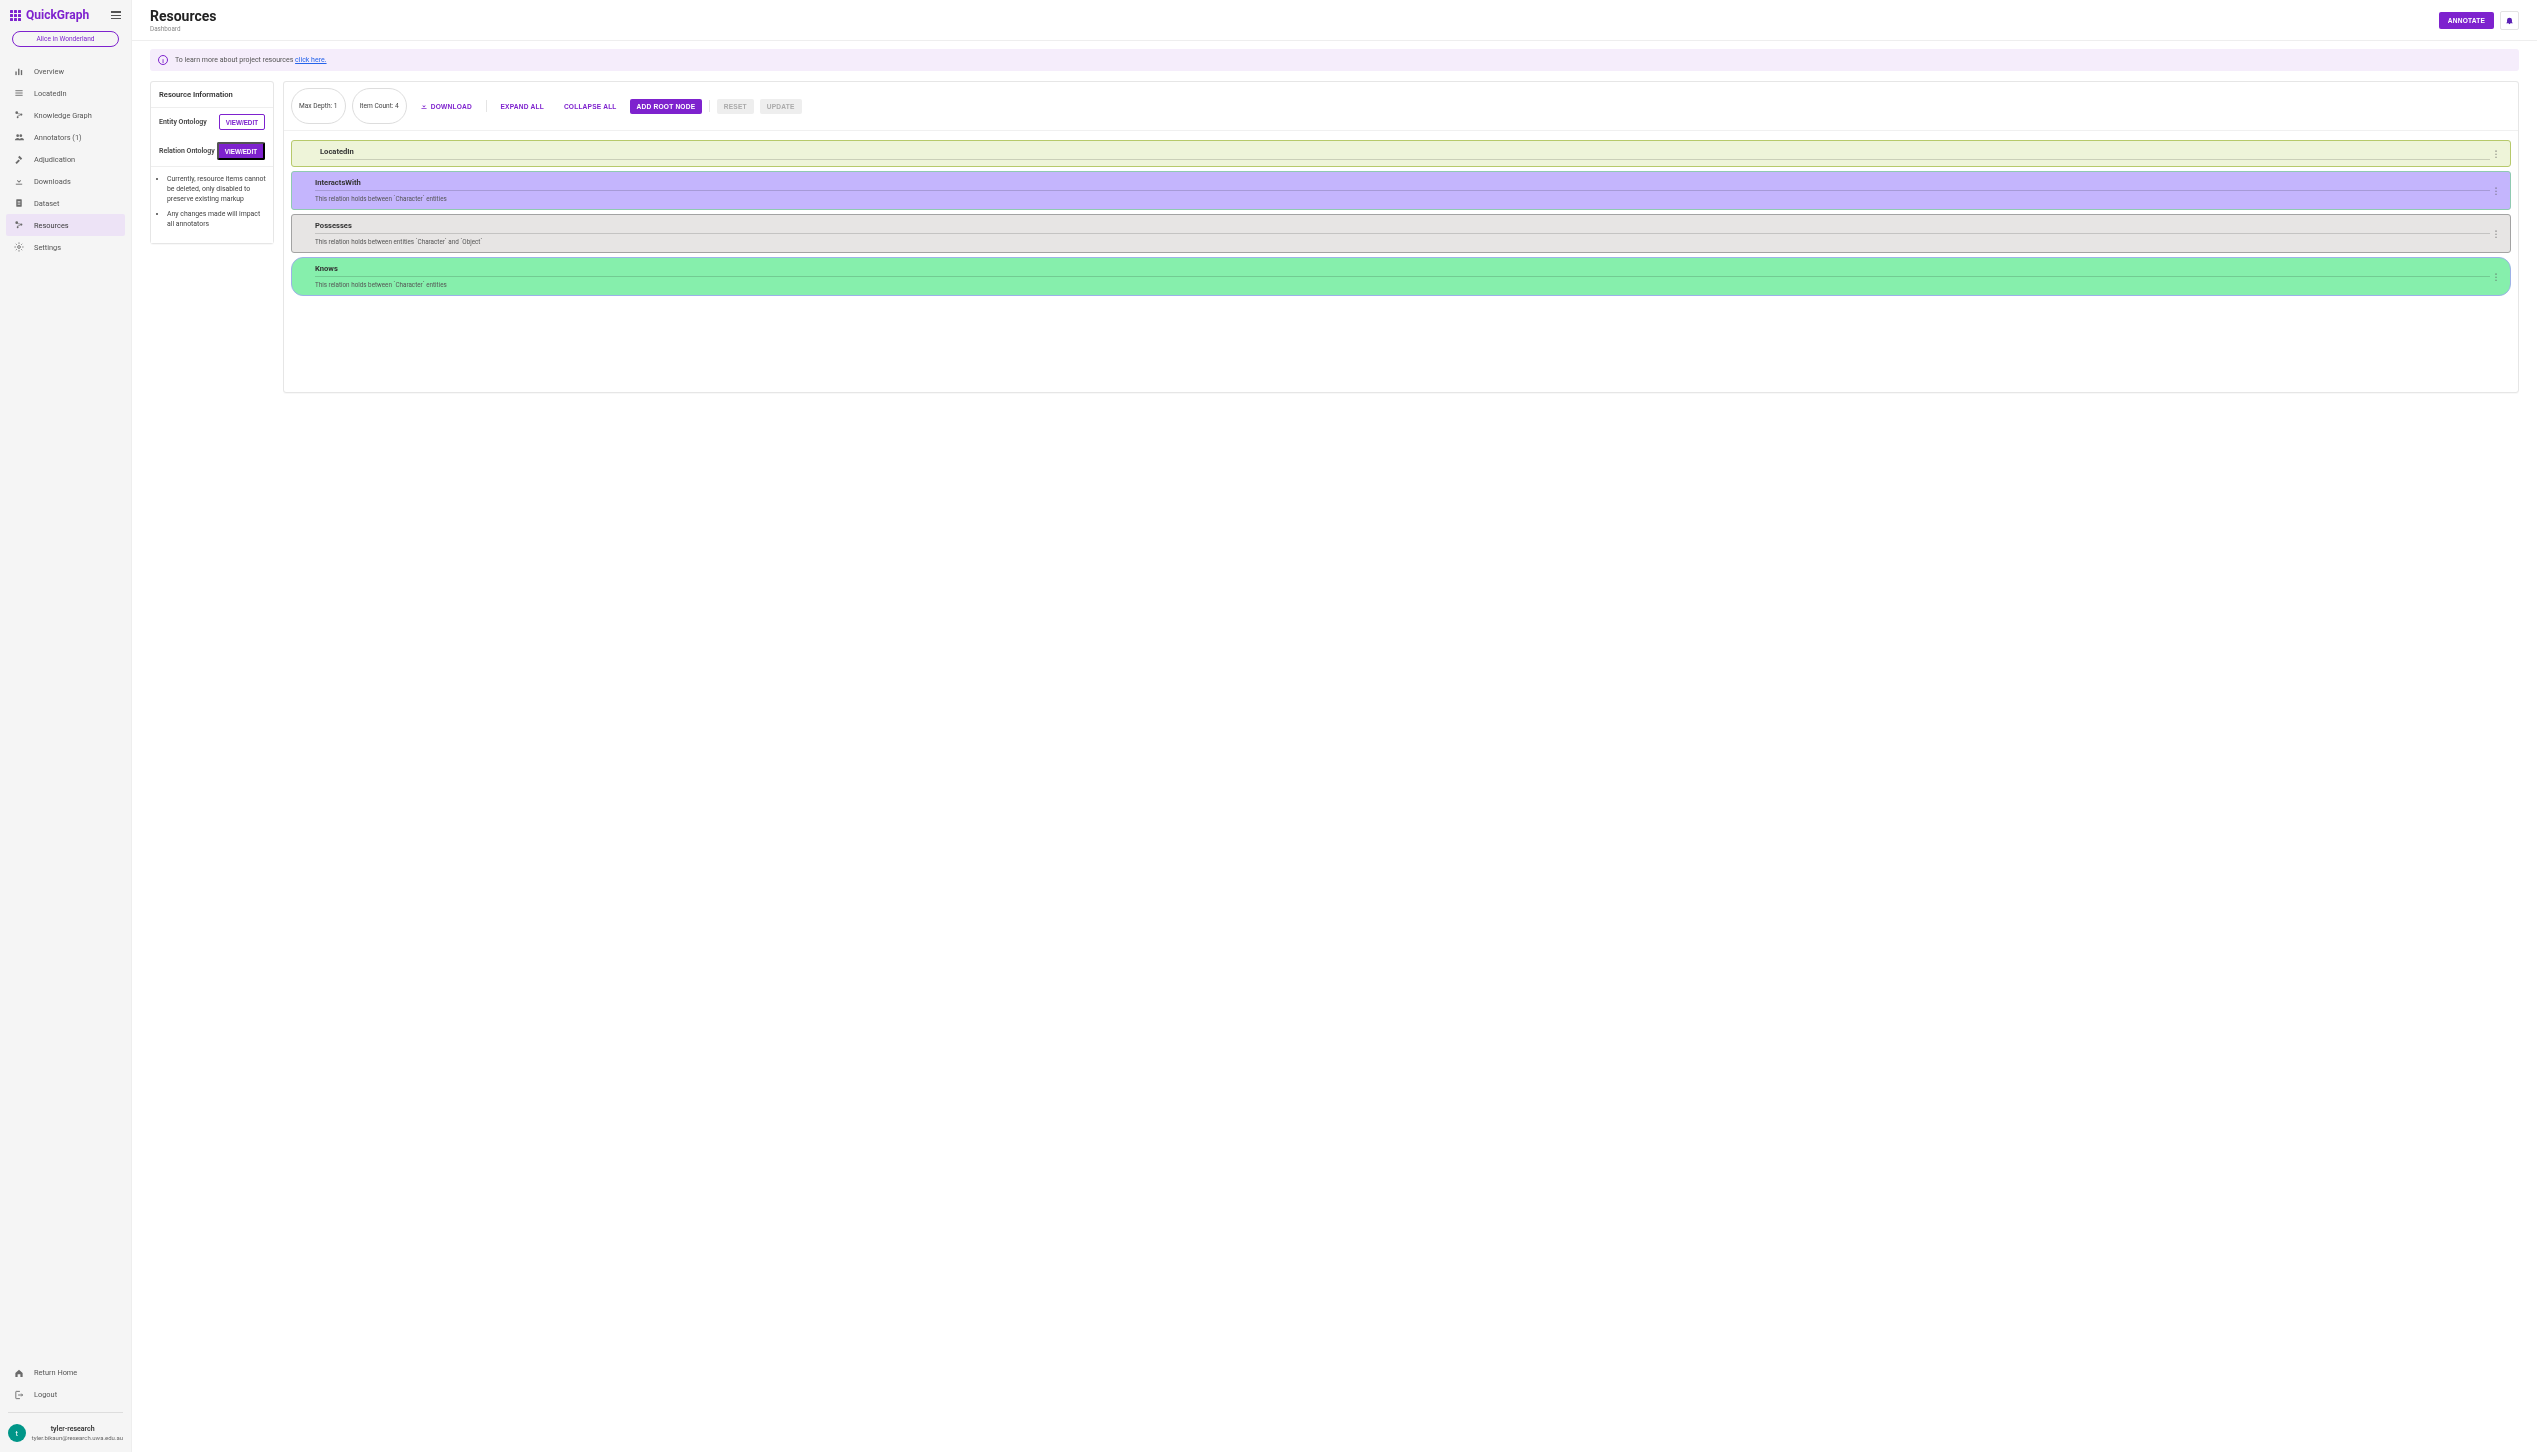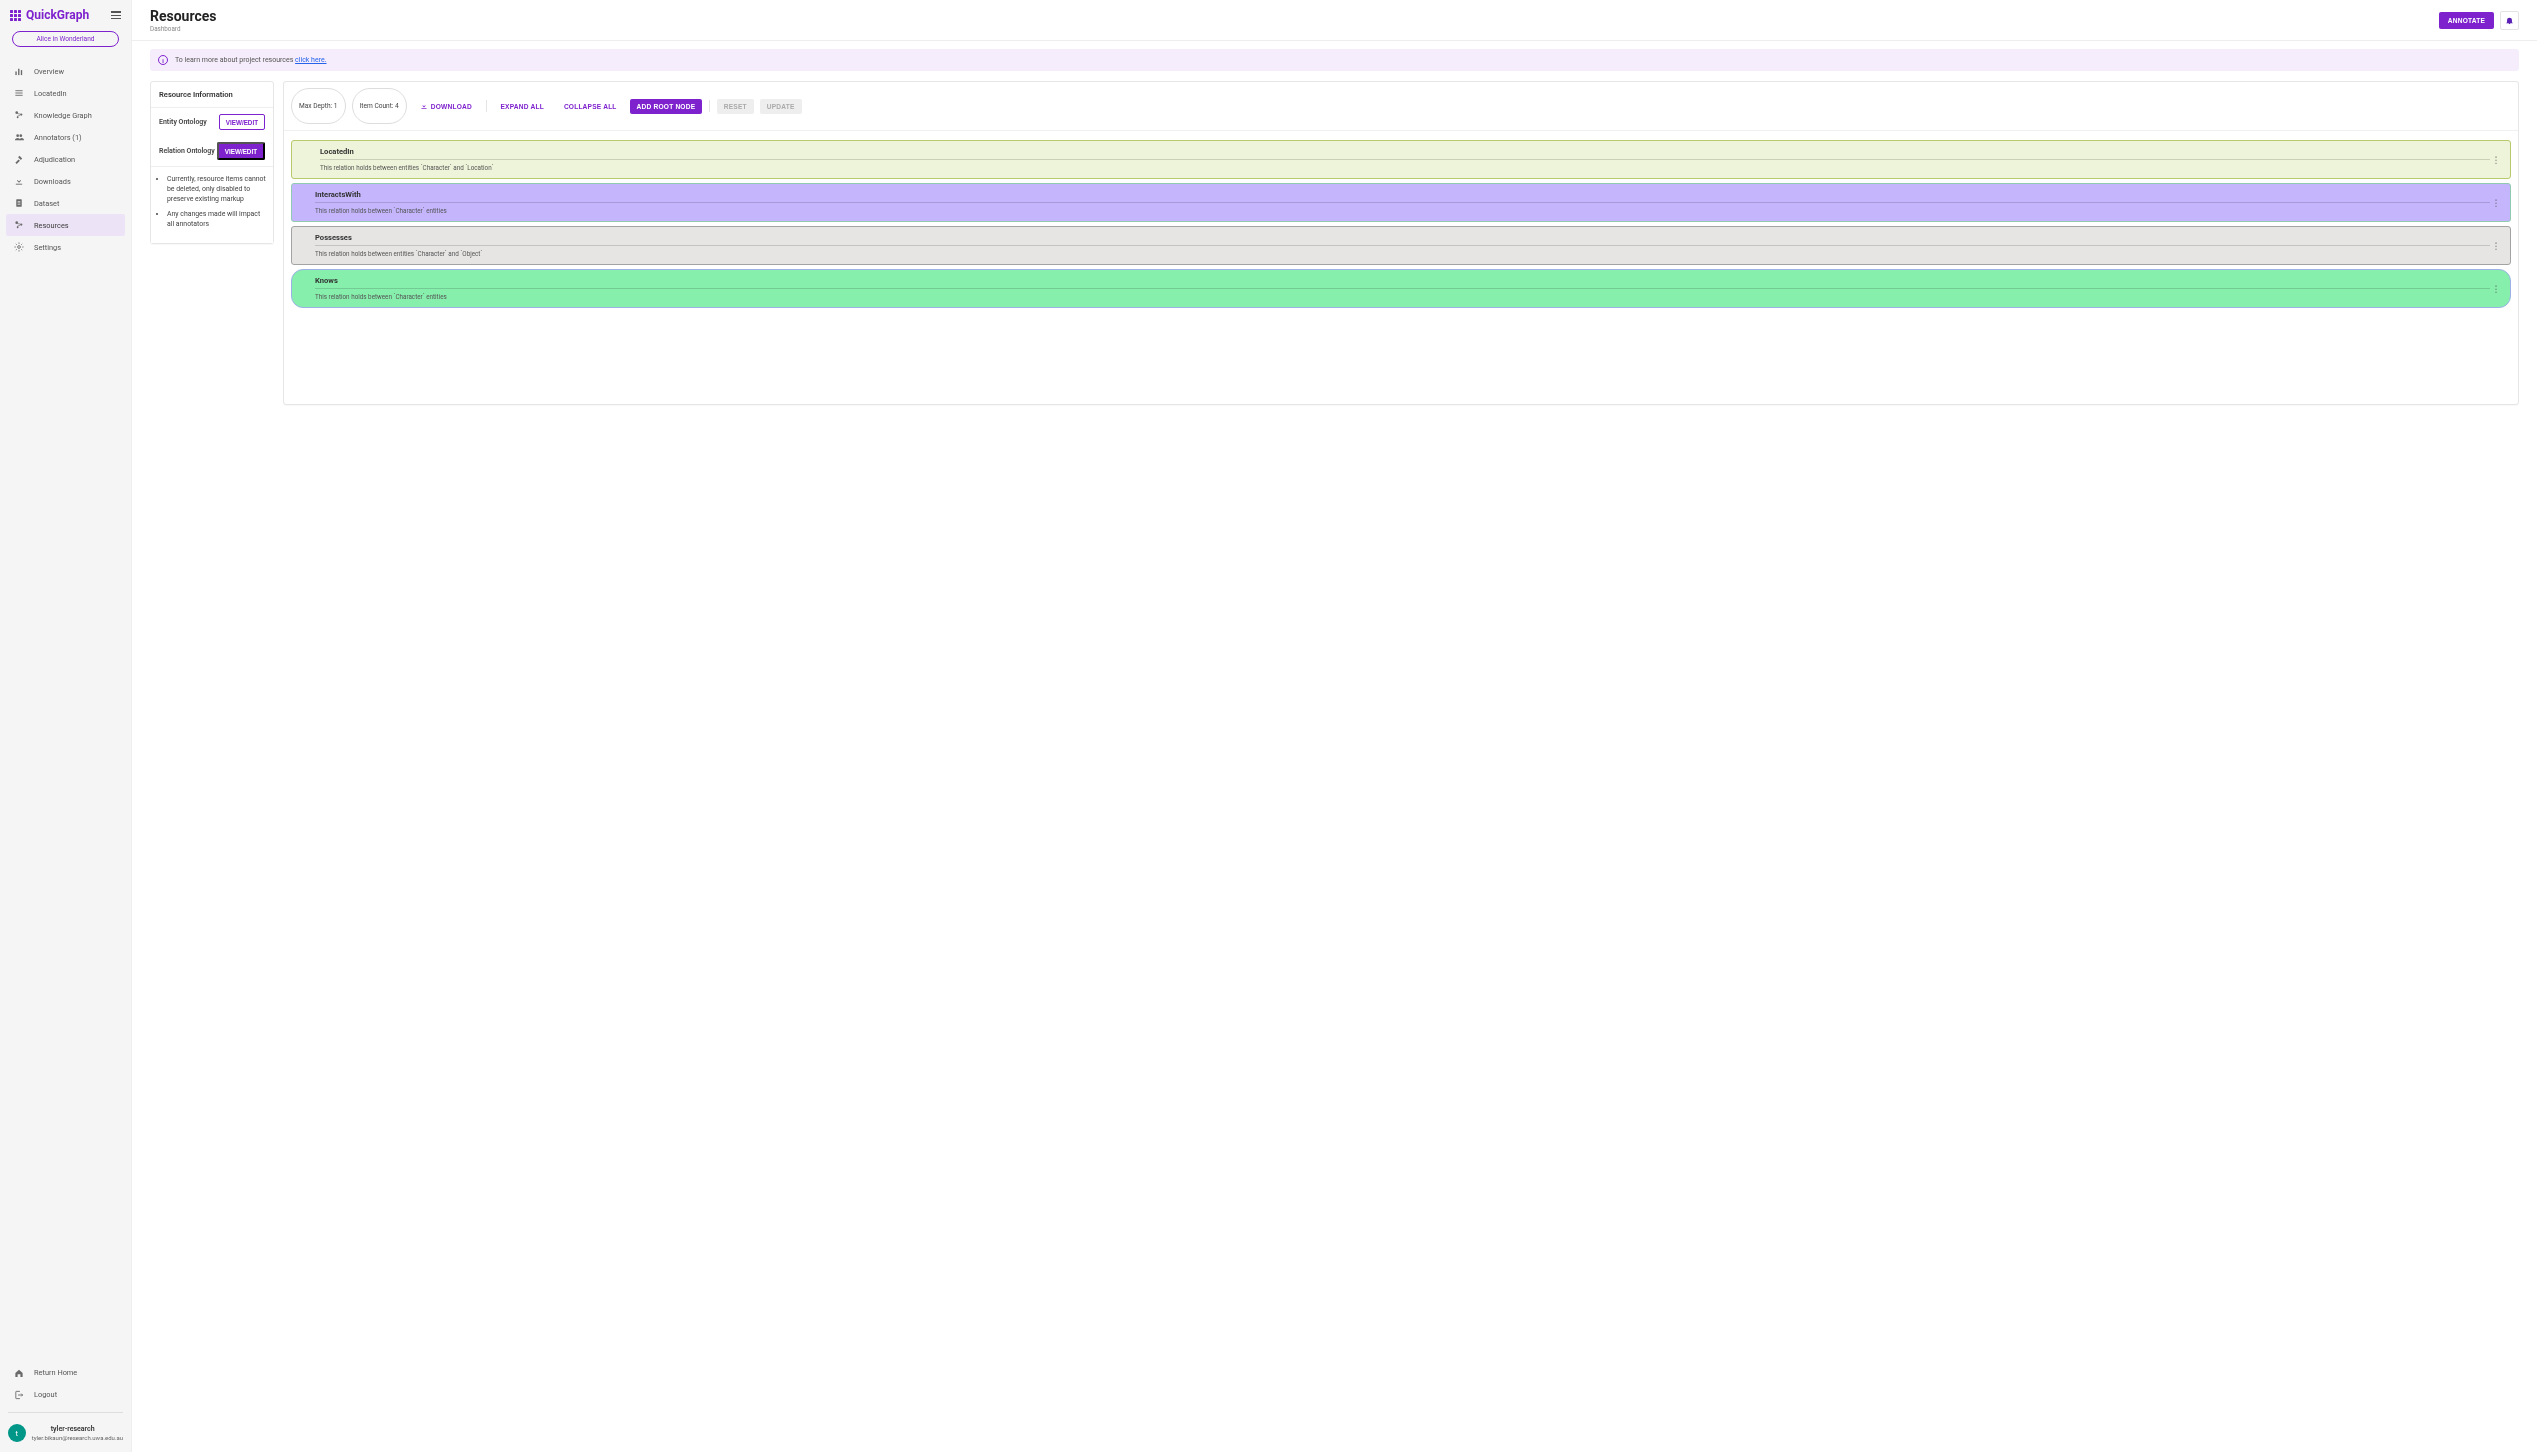--- a/index.html
+++ b/index.html
@@ -446,21 +446,20 @@
           <button class="btn btn-text-purple">COLLAPSE ALL</button>
           <button class="btn btn-purple">ADD ROOT NODE</button>
           <div class="vdiv"></div>
           <button class="btn btn-disabled">RESET</button>
           <button class="btn btn-disabled">UPDATE</button>
         </div>
         <div class="tree-list" id="tree-list">
             <div class="tree-node c-green">
               <div class="node-body">
                 <div class="node-title">LocatedIn</div>
-                <div class="node-desc">This relation holds between entities `Character` and `Location`</div>
               </div>
               <div class="kebab">⋮</div>
             </div>
             <div class="tree-node c-teal">
               <div class="node-body">
                 <div class="node-title">InteractsWith</div>
                 <div class="node-desc">This relation holds between `Character` entities</div>
               </div>
               <div class="kebab">⋮</div>
             </div>

